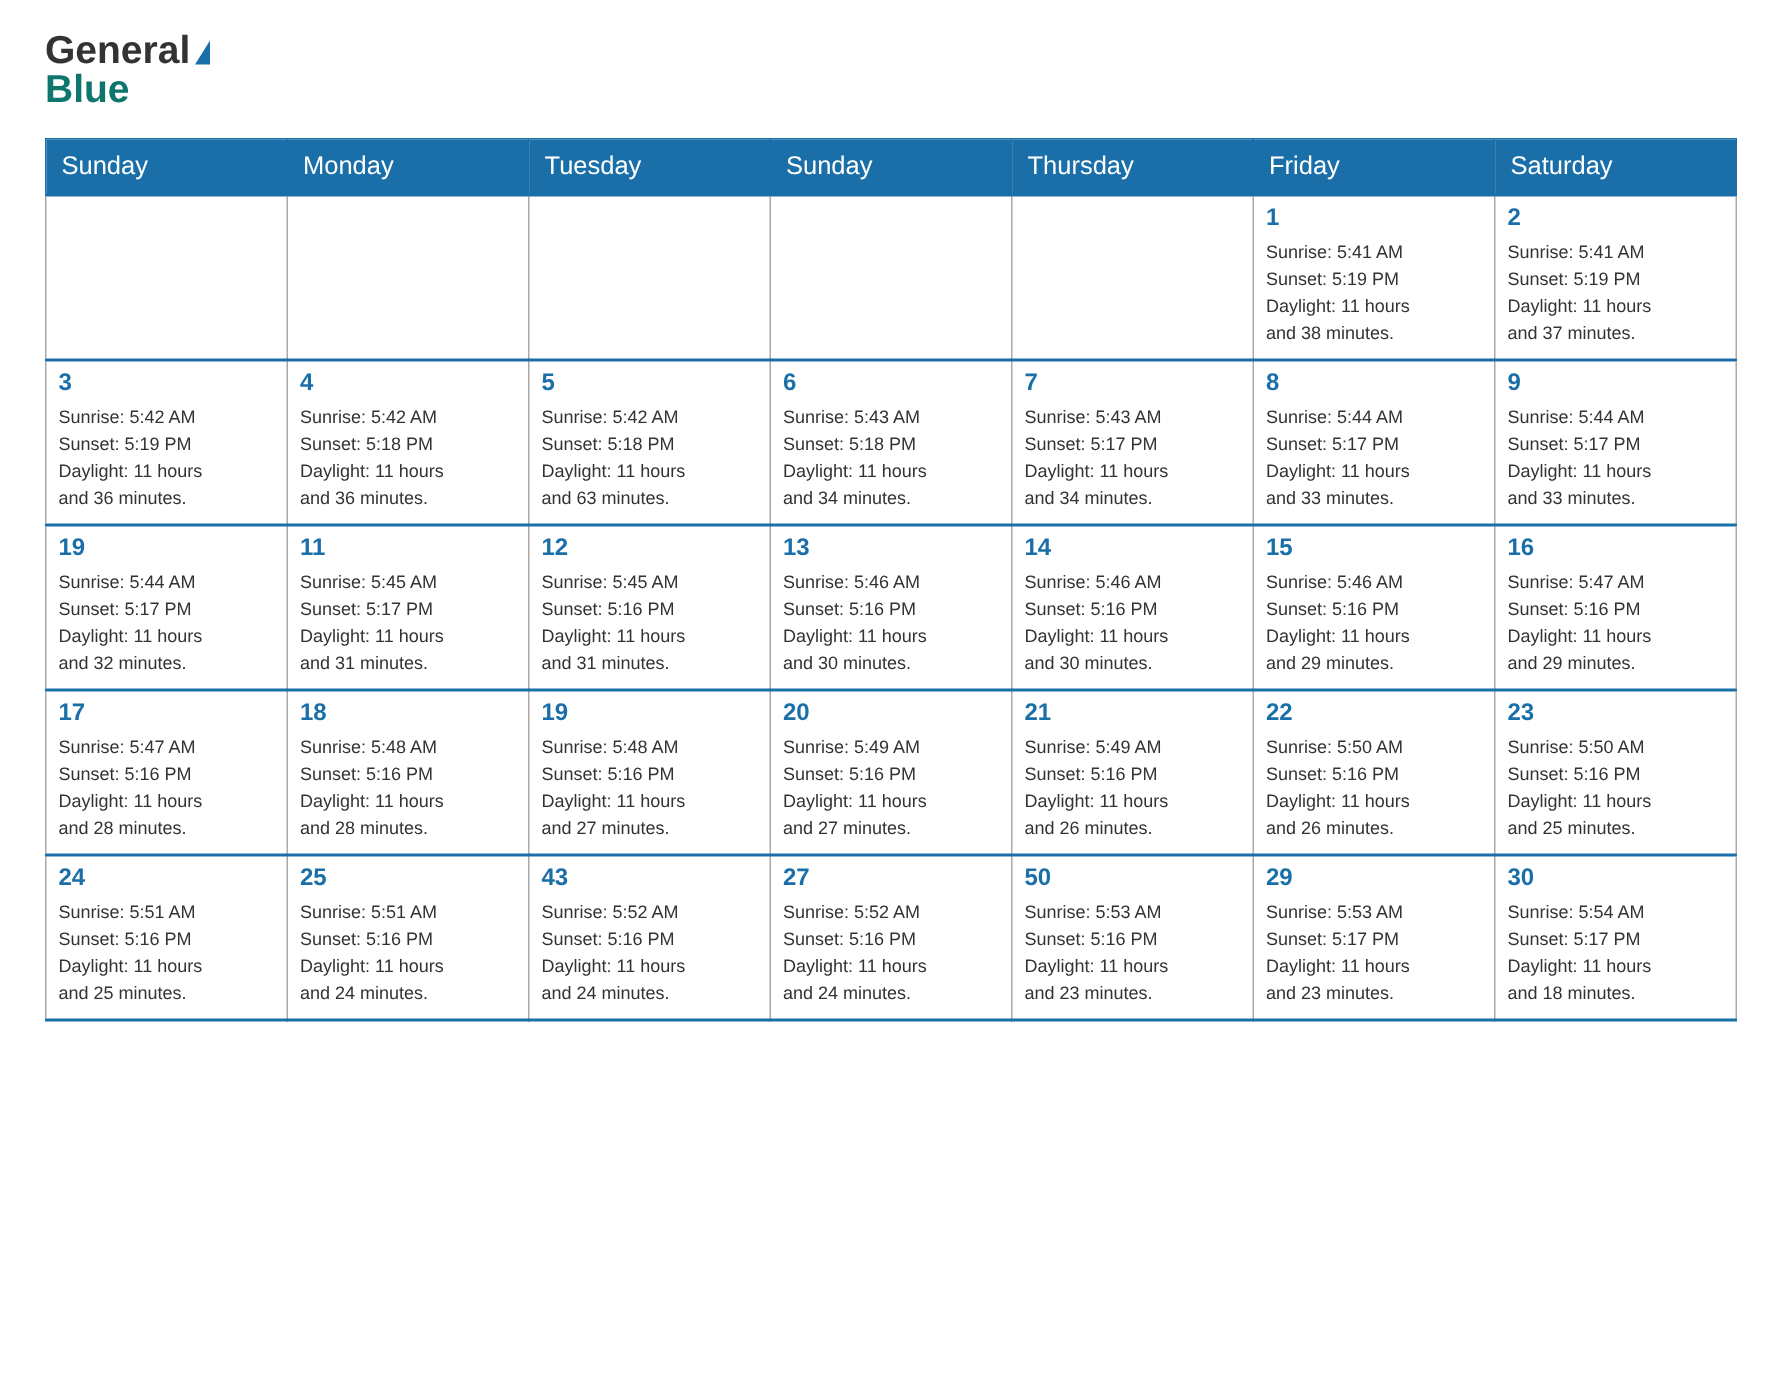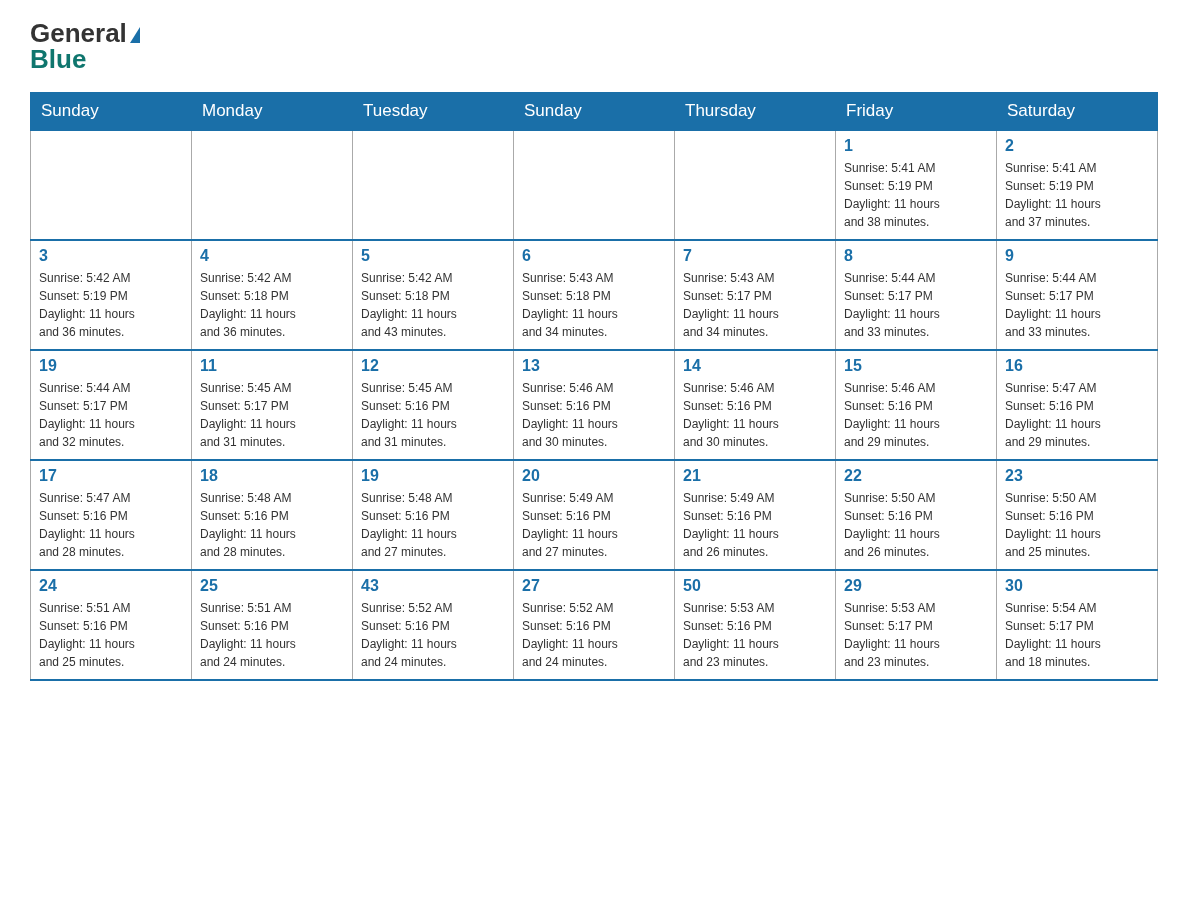--- a/index.html
+++ b/index.html
@@ -147,21 +147,21 @@
           <div class="day-info">Sunrise: 5:42 AM</div>
           <div class="day-info">Sunset: 5:18 PM</div>
           <div class="day-info">Daylight: 11 hours</div>
           <div class="day-info">and 36 minutes.</div>
         </td>
         <td>
           <div class="day-number">5</div>
           <div class="day-info">Sunrise: 5:42 AM</div>
           <div class="day-info">Sunset: 5:18 PM</div>
           <div class="day-info">Daylight: 11 hours</div>
-          <div class="day-info">and 43 minutes.</div>
+          <div class="day-info">and 63 minutes.</div>
         </td>
         <td>
           <div class="day-number">6</div>
           <div class="day-info">Sunrise: 5:43 AM</div>
           <div class="day-info">Sunset: 5:18 PM</div>
           <div class="day-info">Daylight: 11 hours</div>
           <div class="day-info">and 34 minutes.</div>
         </td>
         <td>
           <div class="day-number">7</div>

